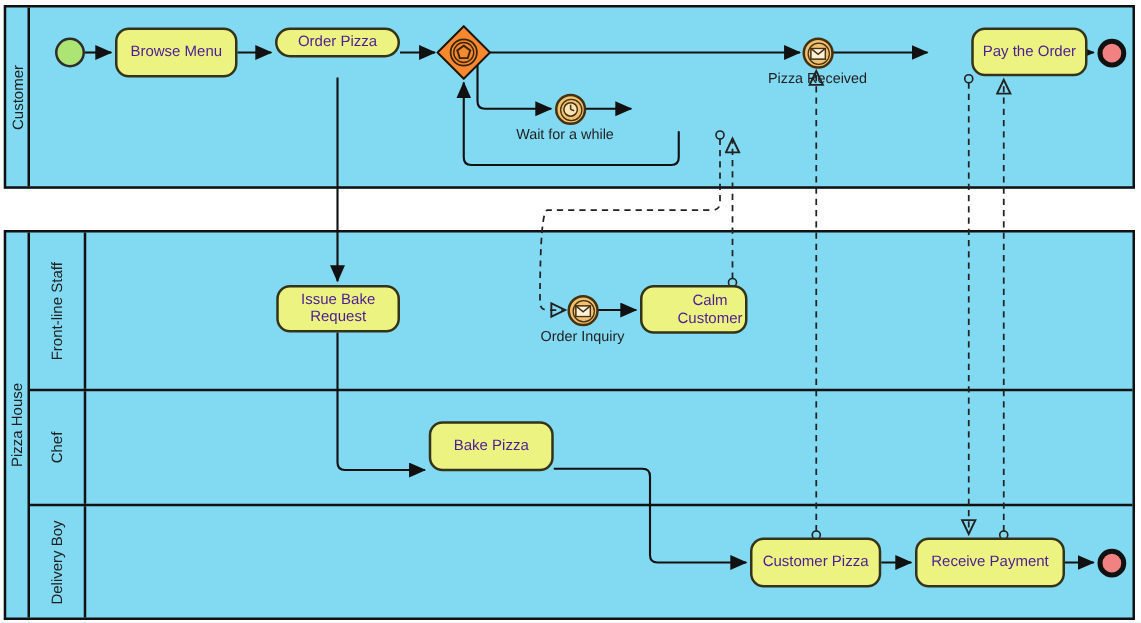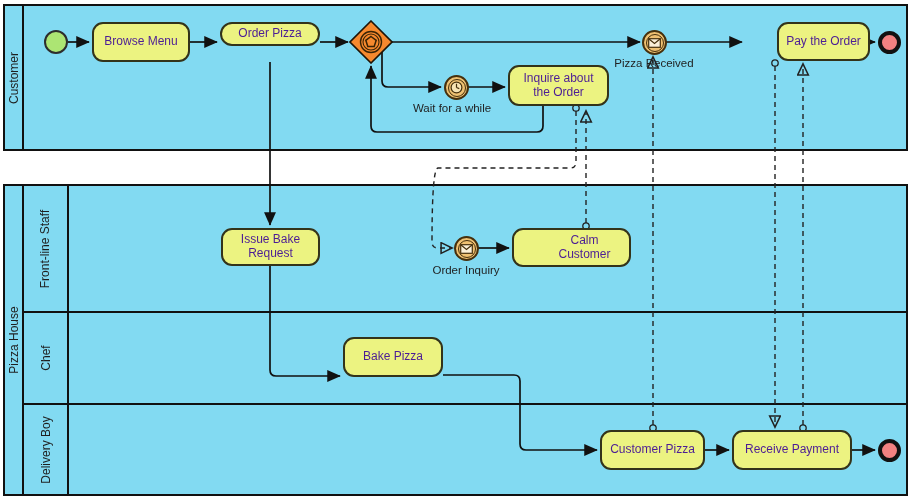--- a/index.html
+++ b/index.html
@@ -143,23 +143,20 @@
   <div class="event event-int" style="left:444px;top:75px;">
     <div class="event-int-inner">
       <svg width="13" height="13" viewBox="0 0 13 13">
         <circle cx="6.5" cy="6.5" r="5.4" fill="#f7e3b3" stroke="#46300d" stroke-width="1.2"></circle>
         <path d="M6.5,6.5 L6.5,2.8 M6.5,6.5 L9.3,7.6" stroke="#46300d" stroke-width="1.2" fill="none"></path>
       </svg>
     </div>
   </div>
   <div class="float-label" style="left:392px;top:102px;width:120px;">Wait for a while</div>
 
-  <div class="task" style="left:508px;top:65px;width:101px;height:41px;">
-    <span>Inquire about the Order</span>
-  </div>
 
   <div class="event event-int" style="left:642px;top:30px;">
     <div class="event-int-inner">
       <svg width="13" height="10" viewBox="0 0 13 10">
         <rect x="0.7" y="0.7" width="11.6" height="8.6" fill="#fbf0d8" stroke="#46300d" stroke-width="1.2"></rect>
         <path d="M0.7,0.7 L6.5,5.4 L12.3,0.7" fill="none" stroke="#46300d" stroke-width="1.2"></path>
       </svg>
     </div>
   </div>
   <div class="float-label" style="left:604px;top:57px;width:100px;">Pizza Received</div>
@@ -177,21 +174,21 @@
   <div class="event event-int" style="left:454px;top:236px;">
     <div class="event-int-inner">
       <svg width="13" height="10" viewBox="0 0 13 10">
         <rect x="0.7" y="0.7" width="11.6" height="8.6" fill="#fbf0d8" stroke="#46300d" stroke-width="1.2"></rect>
         <path d="M0.7,0.7 L6.5,5.4 L12.3,0.7" fill="none" stroke="#46300d" stroke-width="1.2"></path>
       </svg>
     </div>
   </div>
   <div class="float-label" style="left:416px;top:264px;width:100px;">Order Inquiry</div>
 
-  <div class="task" style="left:512px;top:228px;width:119px;height:39px;padding-left:32px;">
+  <div class="task" style="left:512px;top:228px;width:86px;height:39px;padding-left:32px;">
     <span>Calm Customer</span>
   </div>
 
   <div class="task" style="left:343px;top:337px;width:100px;height:40px;">
     <span>Bake Pizza</span>
   </div>
 
   <div class="task" style="left:600px;top:430px;width:105px;height:40px;">
     <span>Customer Pizza</span>
   </div>

